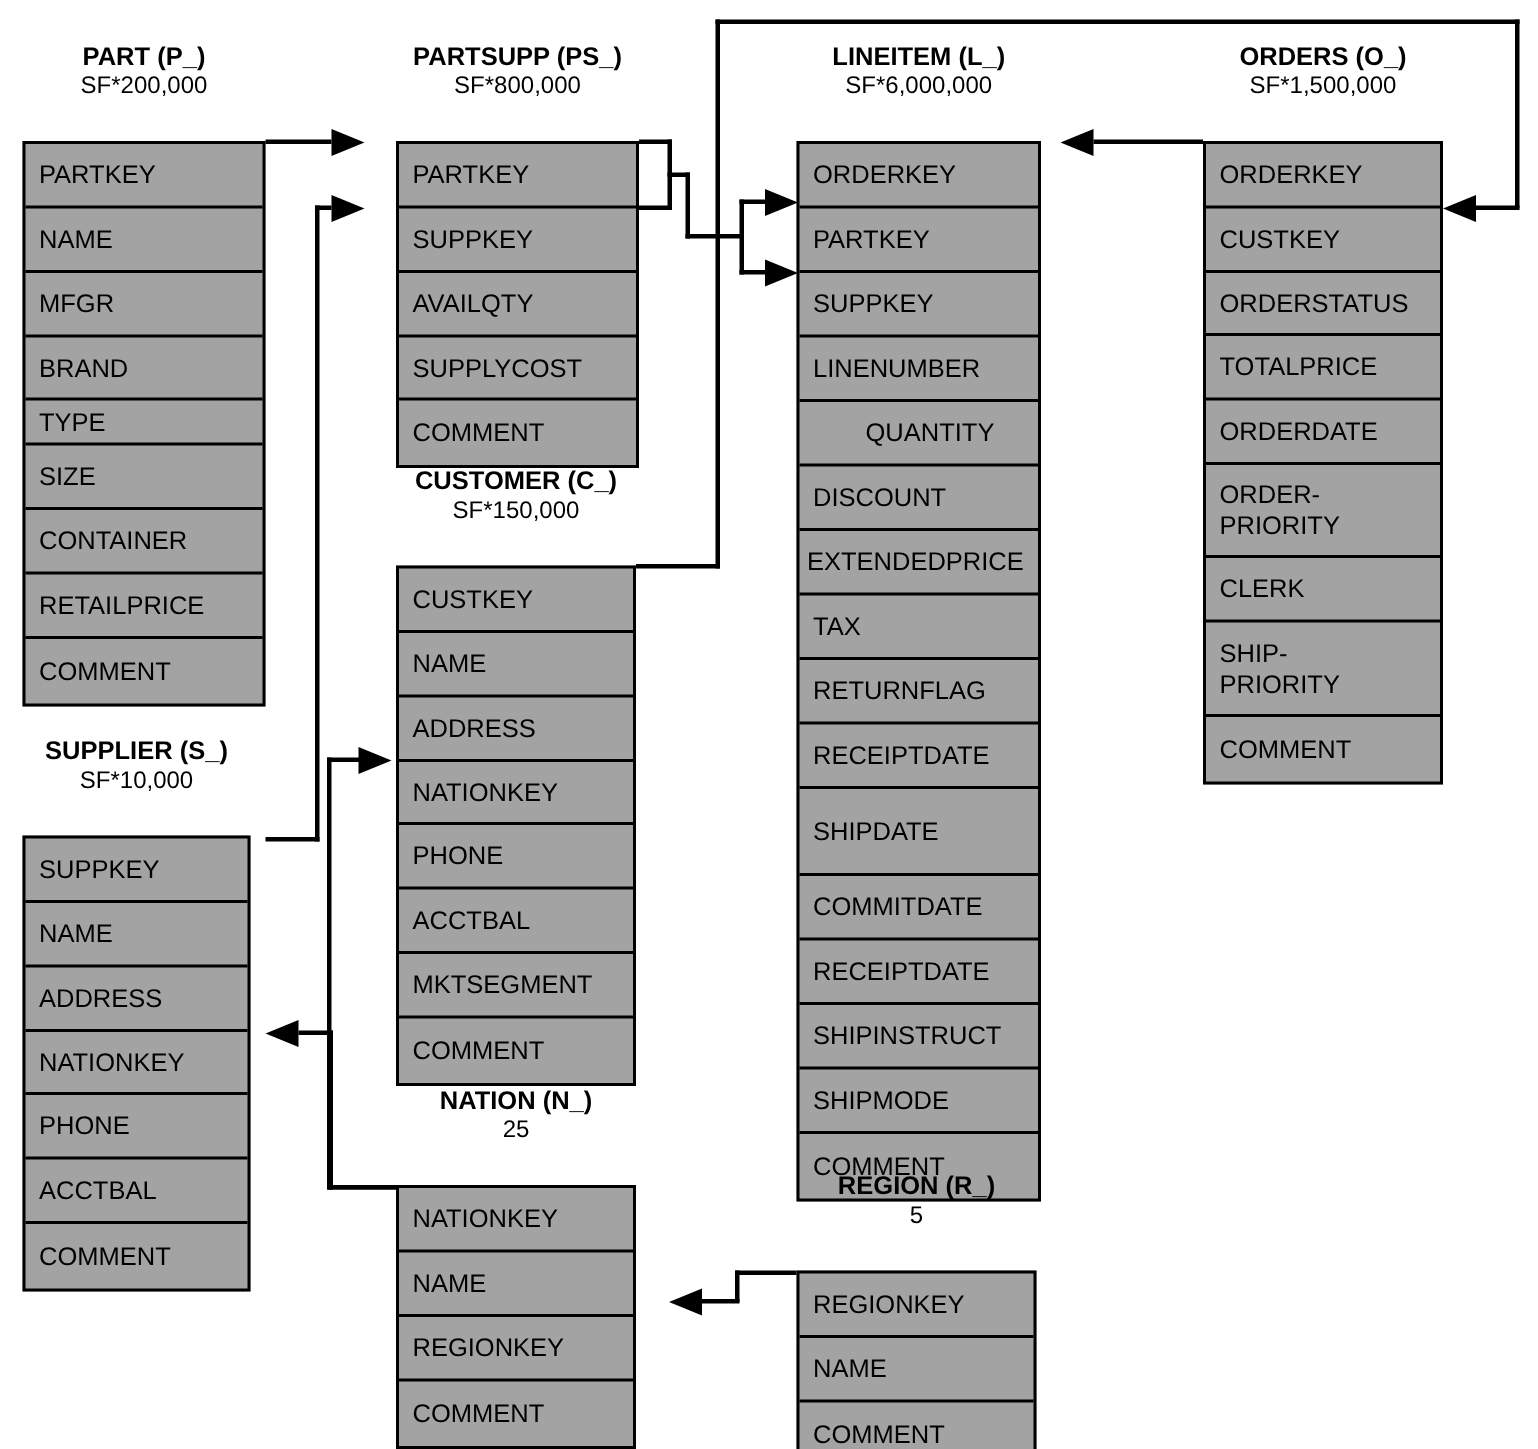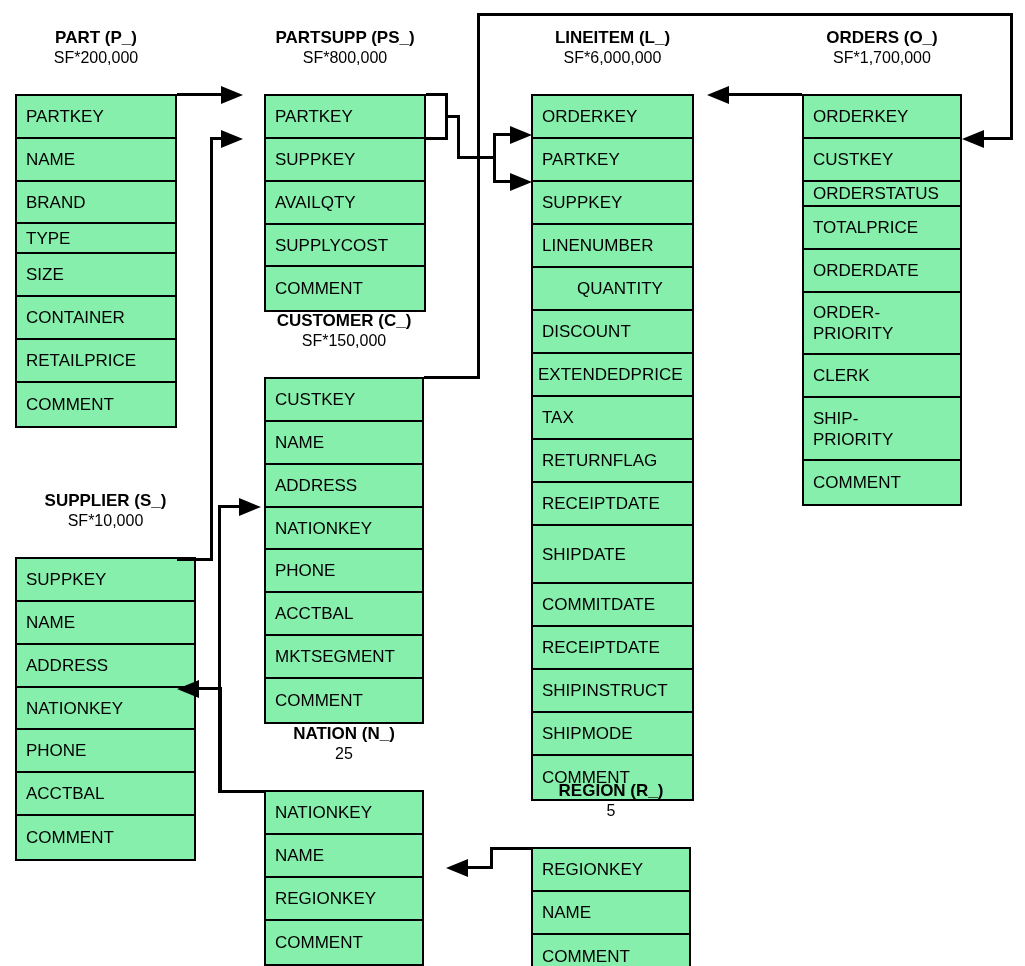--- a/index.html
+++ b/index.html
@@ -31,21 +31,21 @@
   .tbl-card {
     font-size: 16px;
     text-align: center;
     line-height: 19px;
     white-space: nowrap;
     margin-bottom: 2px;
   }
   .tbl-box {
     border: 2.5px solid #000;
     box-sizing: border-box;
-    background: #86efac;
+    background: #a3a3a3;
     margin-top: 27px;
   }
   .fld {
     box-sizing: border-box;
     border-bottom: 2.5px solid #000;
     display: flex;
     align-items: center;
     padding-left: 9px;
     font-size: 17px;
     line-height: 21px;
@@ -84,20 +84,21 @@
 <body>
 
 <div id="canvas">
 
   <div class="table-group" style="left:15px; top:28px; width:162px;">
     <div class="tbl-title">PART (P_)</div>
     <div class="tbl-card">SF*200,000</div>
     <div class="tbl-box">
       <div class="fld" style="height:43px;">PARTKEY</div>
       <div class="fld" style="height:43px;">NAME</div>
+      <div class="fld" style="height:43px;">MFGR</div>
       <div class="fld" style="height:42px;">BRAND</div>
       <div class="fld" style="height:30px;">TYPE</div>
       <div class="fld" style="height:43px;">SIZE</div>
       <div class="fld" style="height:43px;">CONTAINER</div>
       <div class="fld" style="height:43px;">RETAILPRICE</div>
       <div class="fld" style="height:43px;">COMMENT</div>
     </div>
   </div>
 
   <div class="table-group" style="left:264px; top:28px; width:162px;">
@@ -130,25 +131,25 @@
       <div class="fld" style="height:43px;">COMMITDATE</div>
       <div class="fld" style="height:43px;">RECEIPTDATE</div>
       <div class="fld" style="height:43px;">SHIPINSTRUCT</div>
       <div class="fld" style="height:43px;">SHIPMODE</div>
       <div class="fld" style="height:43px;">COMMENT</div>
     </div>
   </div>
 
   <div class="table-group" style="left:802px; top:28px; width:160px;">
     <div class="tbl-title">ORDERS (O_)</div>
-    <div class="tbl-card">SF*1,700,000</div>
+    <div class="tbl-card">SF*1,500,000</div>
     <div class="tbl-box">
       <div class="fld" style="height:43px;">ORDERKEY</div>
       <div class="fld" style="height:43px;">CUSTKEY</div>
-      <div class="fld" style="height:25px;">ORDERSTATUS</div>
+      <div class="fld" style="height:42px;">ORDERSTATUS</div>
       <div class="fld" style="height:43px;">TOTALPRICE</div>
       <div class="fld" style="height:43px;">ORDERDATE</div>
       <div class="fld two-line" style="height:62px;">ORDER-
 PRIORITY</div>
       <div class="fld" style="height:43px;">CLERK</div>
       <div class="fld two-line" style="height:63px;">SHIP-
 PRIORITY</div>
       <div class="fld" style="height:43px;">COMMENT</div>
     </div>
   </div>
@@ -161,21 +162,21 @@
       <div class="fld" style="height:43px;">NAME</div>
       <div class="fld" style="height:43px;">ADDRESS</div>
       <div class="fld" style="height:42px;">NATIONKEY</div>
       <div class="fld" style="height:43px;">PHONE</div>
       <div class="fld" style="height:43px;">ACCTBAL</div>
       <div class="fld" style="height:43px;">MKTSEGMENT</div>
       <div class="fld" style="height:43px;">COMMENT</div>
     </div>
   </div>
 
-  <div class="table-group" style="left:15px; top:491px; width:181px;">
+  <div class="table-group" style="left:15px; top:491px; width:152px;">
     <div class="tbl-title">SUPPLIER (S_)</div>
     <div class="tbl-card">SF*10,000</div>
     <div class="tbl-box">
       <div class="fld" style="height:43px;">SUPPKEY</div>
       <div class="fld" style="height:43px;">NAME</div>
       <div class="fld" style="height:43px;">ADDRESS</div>
       <div class="fld" style="height:42px;">NATIONKEY</div>
       <div class="fld" style="height:43px;">PHONE</div>
       <div class="fld" style="height:43px;">ACCTBAL</div>
       <div class="fld" style="height:43px;">COMMENT</div>

